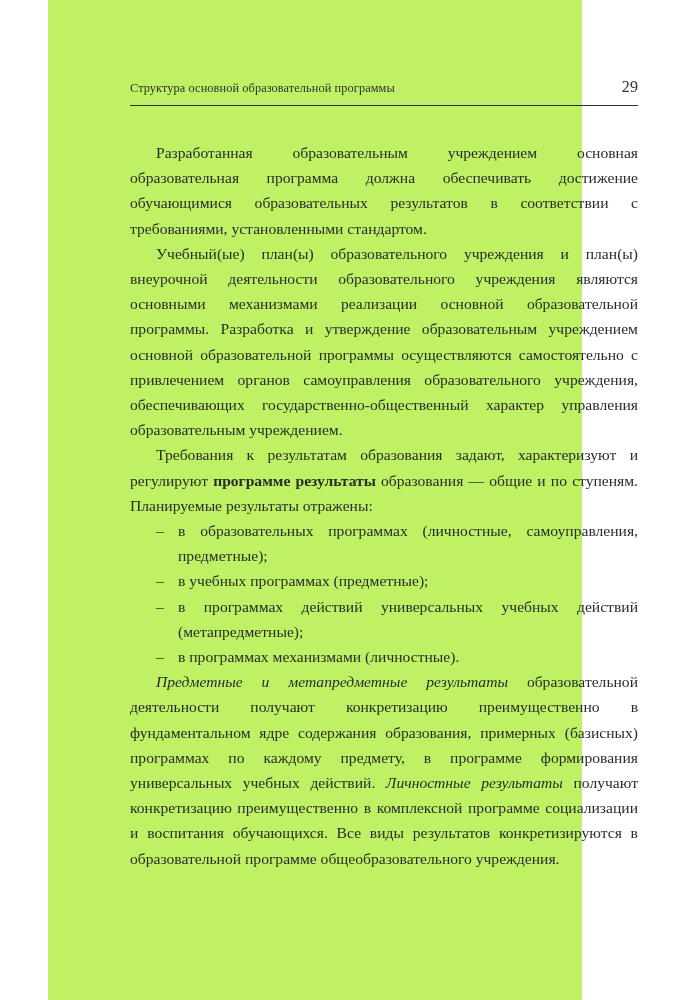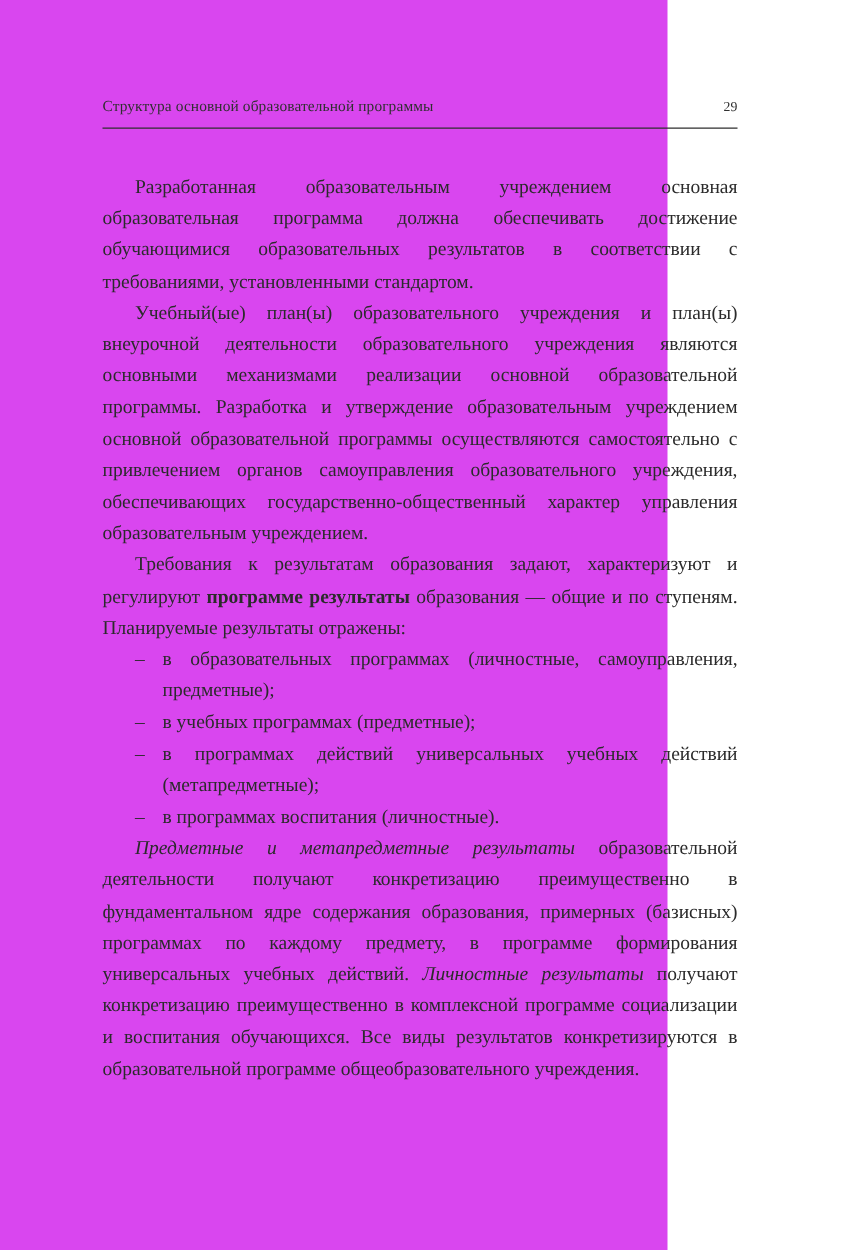--- a/index.html
+++ b/index.html
@@ -11,21 +11,22 @@
     width: 674px;
     height: 1000px;
     font-family: "Liberation Serif", "DejaVu Serif", serif;
     color: #2b2b2b;
     overflow: hidden;
   }
   .page {
     position: relative;
     width: 534px;
     height: 1000px;
-    background: #d946ef;
+    background: #bef264;
+    margin-left: 48px;
   }
   .content {
     position: absolute;
     left: 82px;
     top: 78px;
     width: 508px;
   }
   
   .runhead {
     display: flex;
@@ -33,21 +34,21 @@
     justify-content: space-between;
     font-size: 12.3px;
     letter-spacing: 0.1px;
     color: #303030;
     padding-bottom: 9px;
   }
   .runhead-title {
     white-space: nowrap;
   }
   .runhead-folio {
-    font-size: 11px;
+    font-size: 16px;
   }
   .rule {
     height: 1px;
     background: #2f2f2f;
     width: 100%;
   }
   
   .body {
     margin-top: 34px;
     font-size: 15.6px;
@@ -113,21 +114,21 @@
         <li>
           <span class="dash">–</span>
           <span class="li-text">в учебных программах (предметные);</span>
         </li>
         <li>
           <span class="dash">–</span>
           <span class="li-text">в программах действий универсальных учебных действий (метапредметные);</span>
         </li>
         <li>
           <span class="dash">–</span>
-          <span class="li-text">в программах воспитания (личностные).</span>
+          <span class="li-text">в программах механизмами (личностные).</span>
         </li>
       </ul>
 
       <p class="para"><i class="em">Предметные и метапредметные результаты</i><span> образовательной деятельности получают конкретизацию преимущественно в фундаментальном ядре содержания образования, примерных (базисных) программах по каждому предмету, в программе формирования универсальных учебных действий. </span><i class="em">Личностные результаты</i><span> получают конкретизацию преимущественно в комплексной программе социализации и воспитания обучающихся. Все виды результатов конкретизируются в образовательной программе общеобразовательного учреждения.</span></p>
 
     </div>
   </div>
 </div>
 
 </body></html>

